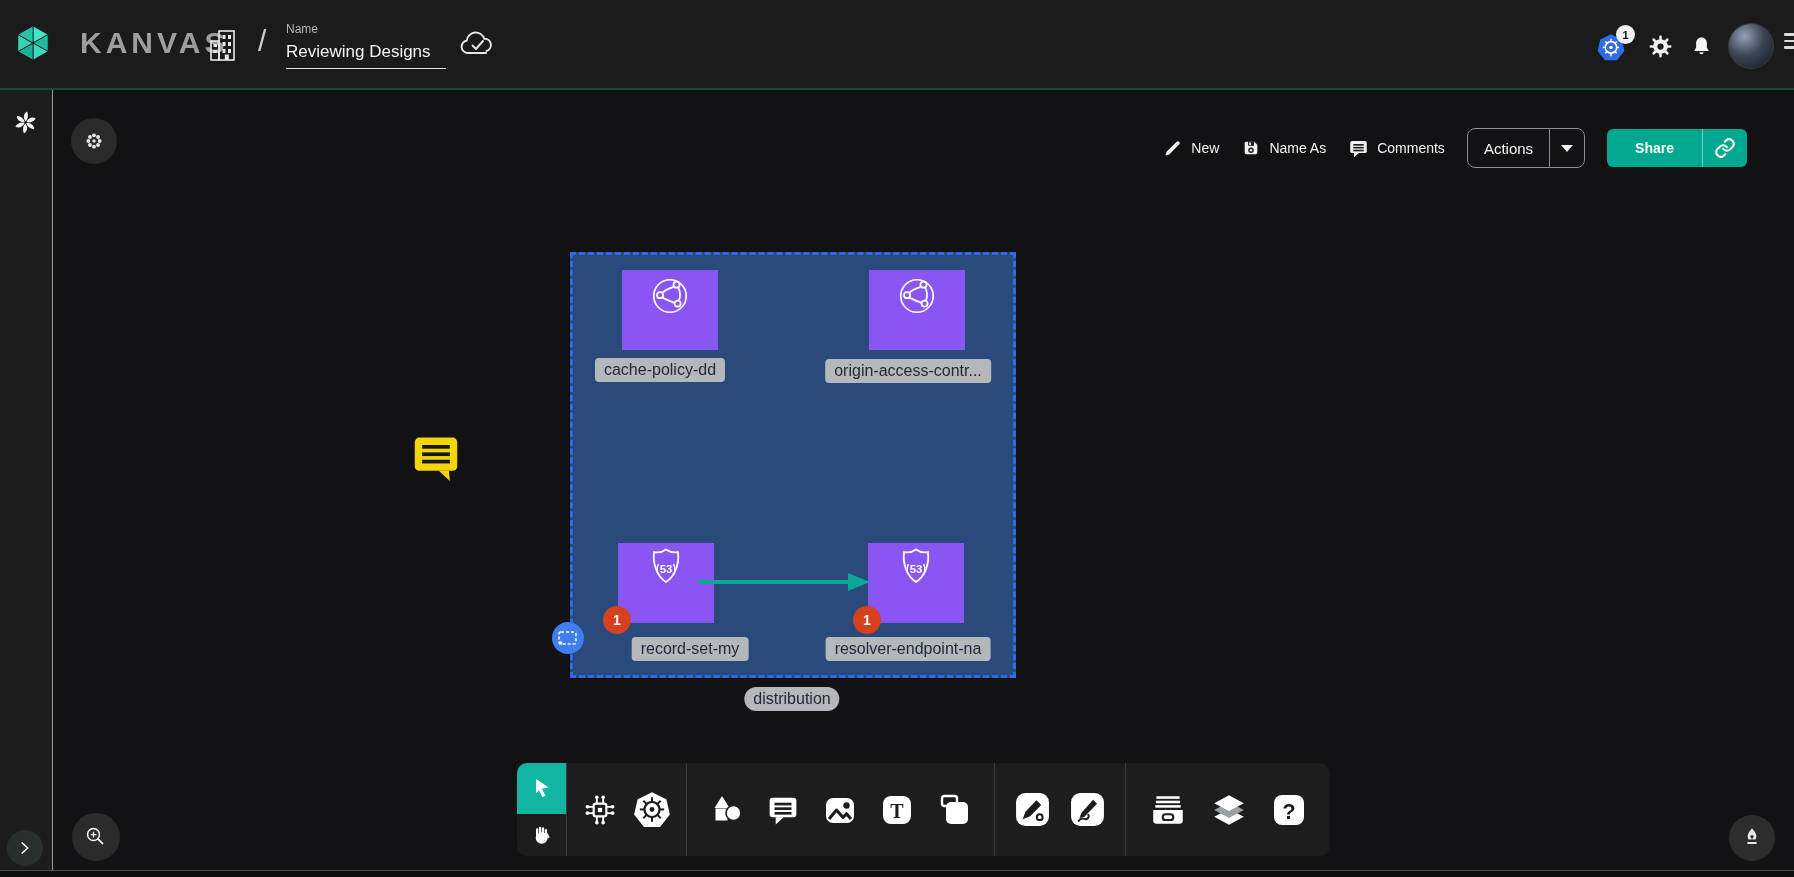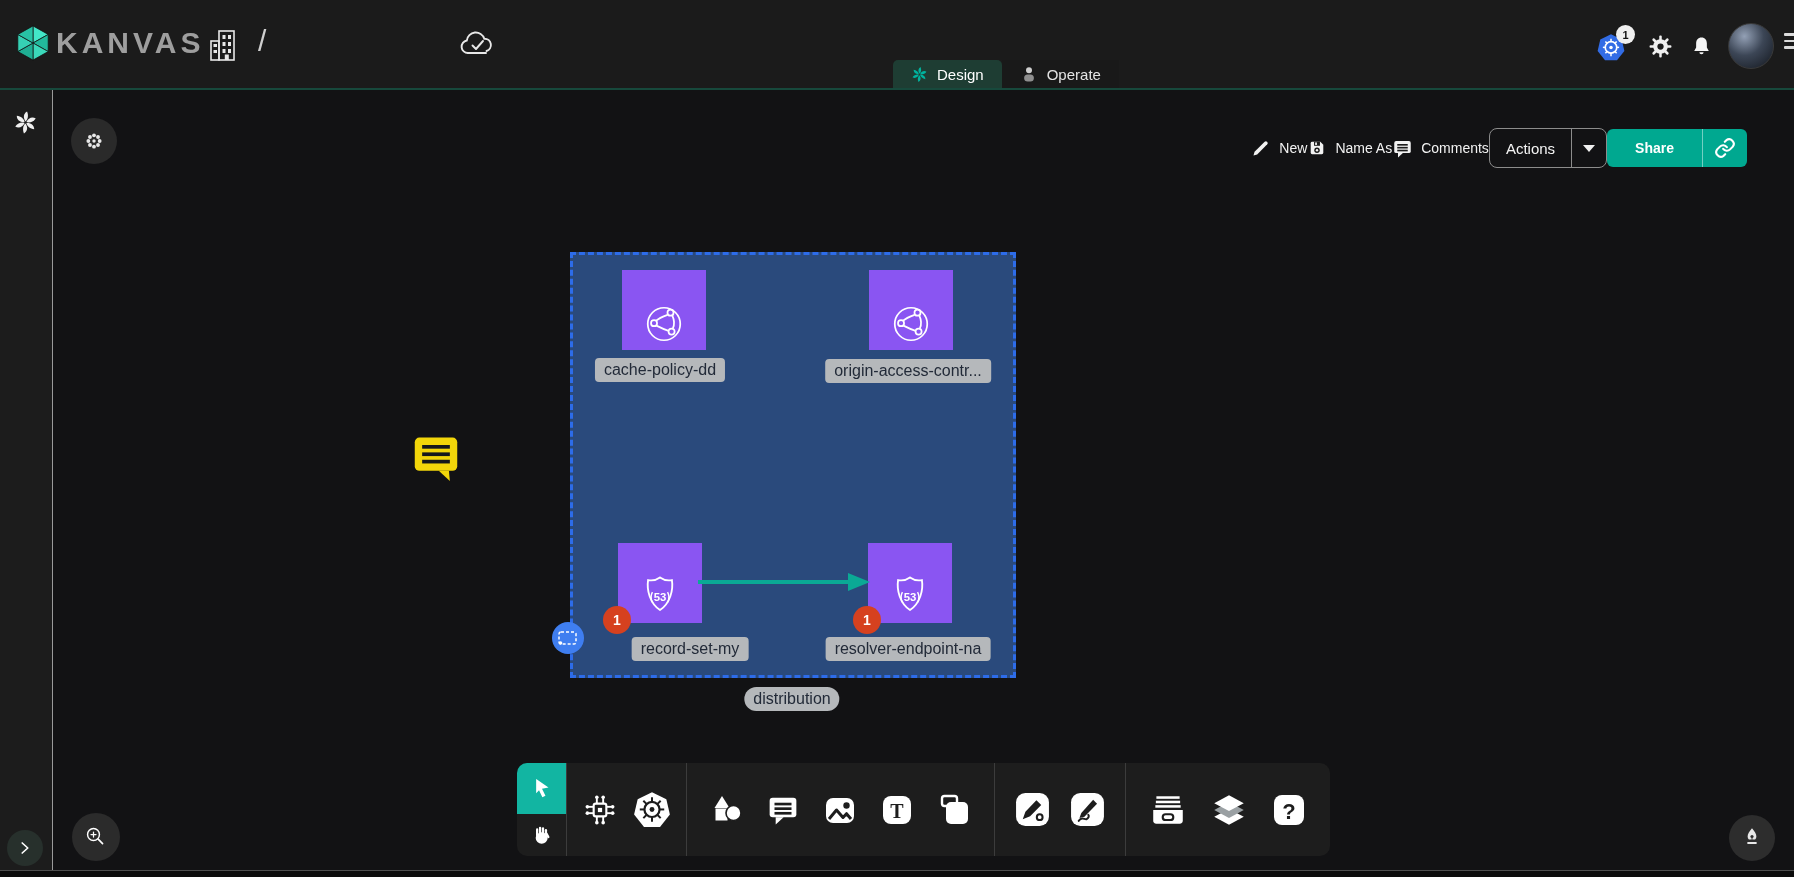--- a/index.html
+++ b/index.html
@@ -2,21 +2,21 @@
 <html><head>
 <meta charset="utf-8">
 <style>
   html,body{margin:0;padding:0;background:#000;}
   .screen{position:relative;width:1794px;height:877px;background:#121214;overflow:hidden;
           font-family:"Liberation Sans",sans-serif;color:#eee;}
 
   
   .header{position:absolute;left:0;top:0;width:100%;height:88px;background:#1b1b1b;}
   .header-line{position:absolute;left:0;top:88px;width:100%;height:2px;background:#17493c;}
-  .logo{position:absolute;left:14px;top:24px;display:flex;align-items:center;gap:4px;}
+  .logo{position:absolute;left:14px;top:24px;display:flex;align-items:center;gap:28px;}
   .brand-text{font-size:30px;font-weight:700;letter-spacing:4px;color:#9e9e9e;}
   .bc-slash{position:absolute;left:258px;top:24px;font-size:30px;color:#cfcfcf;font-weight:300;}
   .name-block{position:absolute;left:286px;top:22px;}
   .name-label{font-size:12px;color:#b5b5b5;}
   .name-input{margin-top:4px;background:transparent;border:none;border-bottom:1px solid #e6e6e6;
               color:#f2f2f2;font-size:17px;width:160px;padding:2px 0 6px 0;font-family:"Liberation Sans",sans-serif;}
   .cloud-icon{position:absolute;left:458px;top:30px;}
   .bld-icon{position:absolute;left:206px;top:26px;}
 
   .tabs{position:absolute;left:893px;top:60px;display:flex;height:28px;}
@@ -41,37 +41,37 @@
   .chev-btn{position:absolute;left:7px;top:740px;width:36px;height:36px;border-radius:50%;
             background:#27302c;display:flex;align-items:center;justify-content:center;cursor:pointer;}
 
   
   .round-btn{position:absolute;border-radius:50%;display:flex;align-items:center;justify-content:center;cursor:pointer;}
   .flower-btn{left:71px;top:118px;width:46px;height:46px;background:#2a2a2a;}
   .zoom-btn{left:72px;top:813px;width:48px;height:48px;background:#2b2b2b;}
   .pen-btn{left:1729px;top:815px;width:46px;height:46px;background:#2d2d2d;}
 
   
-  .canvas-toolbar{position:absolute;top:128px;right:47px;height:40px;display:flex;align-items:center;}
+  .canvas-toolbar{position:absolute;top:128px;right:47px;height:40px;display:flex;align-items:center;gap:22px;}
   .tb-btn{display:flex;align-items:center;gap:8px;font-size:14px;color:#f2f2f2;cursor:pointer;}
   .actions-btn{display:flex;align-items:center;height:38px;border:1.5px solid #8c8c8c;border-radius:8px;
                color:#f5f5f5;font-size:15px;cursor:pointer;}
   .actions-btn .lbl{padding:0 16px;}
   .actions-btn .dv{width:1px;height:100%;background:#8c8c8c;}
   .actions-btn .caret-box{width:34px;display:flex;align-items:center;justify-content:center;height:100%;}
   .caret{width:0;height:0;border-left:6px solid transparent;border-right:6px solid transparent;border-top:7px solid #f0f0f0;}
   .share-btn{display:flex;align-items:center;height:38px;background:#00a890;border-radius:6px;cursor:pointer;}
   .share-btn .lbl{padding:0 28px;font-size:14px;font-weight:700;color:#fff;}
   .share-btn .dv{width:1px;height:100%;background:rgba(255,255,255,.45);}
   .share-btn .link-box{width:44px;height:100%;display:flex;align-items:center;justify-content:center;}
 
   
   .group-box{position:absolute;left:570px;top:252px;width:446px;height:426px;box-sizing:border-box;
              background:#2a4a7c;border:3px dashed #2d6ce9;}
-  .node{position:absolute;width:84px;height:80px;background:#8a55f2;display:flex;align-items:flex-end;justify-content:center;cursor:pointer;}
+  .node{position:absolute;width:96px;height:80px;background:#8a55f2;display:flex;align-items:flex-start;justify-content:center;cursor:pointer;}
   .chip{position:absolute;transform:translateX(-50%);background:#b5b8bb;color:#222a38;font-size:16px;
         padding:3px 9px;border-radius:4px;white-space:nowrap;}
   .badge{position:absolute;width:28px;height:28px;border-radius:50%;background:#d6411f;color:#fff;
          font-size:14px;font-weight:700;display:flex;align-items:center;justify-content:center;}
   .handle-btn{position:absolute;left:552px;top:622px;width:32px;height:32px;border-radius:50%;
               background:#3f7ef0;display:flex;align-items:center;justify-content:center;cursor:pointer;}
   .comment-marker{position:absolute;left:412px;top:431px;cursor:pointer;}
 
   
   .dock{position:absolute;left:517px;top:763px;width:813px;height:93px;background:#1d1d1d;border-radius:10px;display:flex;}
@@ -116,49 +116,31 @@
         <rect x="16.5" y="23" width="3" height="4"></rect>
           <rect x="22" y="23" width="3" height="4"></rect>
         <rect x="7.5" y="18" width="3.5" height="3"></rect>
           <rect x="7.5" y="24" width="3.5" height="3"></rect>
         <rect x="18.8" y="28.5" width="4" height="5.5"></rect>
       </g>
     </svg>
 
     <span class="bc-slash">/</span>
 
+    <div class="name-block">
+      <div class="name-label">Name</div>
+      <input class="name-input" type="text" value="Reviewing Designs" style="">
+    </div>
 
     <svg class="cloud-icon" width="38" height="28" viewBox="0 0 38 28">
       <path d="M10 23a6.3 6.3 0 0 1-1.2-12.5A9 9 0 0 1 26.3 8.7 6.3 6.3 0 0 1 28.5 21" stroke="#e8e8e8" stroke-width="1.9" fill="none" stroke-linecap="round"></path>
       <path d="M10 23h18" stroke="#e8e8e8" stroke-width="1.9" fill="none" stroke-linecap="round"></path>
       <polyline points="14.5,15.5 18,19 25,11" stroke="#e8e8e8" stroke-width="1.9" fill="none" stroke-linecap="round" stroke-linejoin="round"></polyline>
     </svg>
 
-    <div class="tabs">
-      <div class="tab active">
-        <svg width="17" height="17" viewBox="0 0 24 24">
-          <g fill="#00b39f">
-            <path d="M12 11 C9.5 7.5 10 3.5 13.5 1.5 C15 5 14.5 9 12 11Z"></path>
-            <path d="M12 11 C9.5 7.5 10 3.5 13.5 1.5 C15 5 14.5 9 12 11Z" transform="rotate(60 12 12)"></path>
-            <path d="M12 11 C9.5 7.5 10 3.5 13.5 1.5 C15 5 14.5 9 12 11Z" transform="rotate(120 12 12)"></path>
-            <path d="M12 11 C9.5 7.5 10 3.5 13.5 1.5 C15 5 14.5 9 12 11Z" transform="rotate(180 12 12)"></path>
-            <path d="M12 11 C9.5 7.5 10 3.5 13.5 1.5 C15 5 14.5 9 12 11Z" transform="rotate(240 12 12)"></path>
-            <path d="M12 11 C9.5 7.5 10 3.5 13.5 1.5 C15 5 14.5 9 12 11Z" transform="rotate(300 12 12)"></path>
-          </g>
-        </svg>
-        <span>Design</span>
-      </div>
-      <div class="tab inactive">
-        <svg width="18" height="18" viewBox="0 0 24 24">
-          <circle cx="12" cy="7" r="4" fill="#cfcfcf"></circle>
-          <rect x="5.5" y="12.5" width="13" height="9.5" rx="4.7" fill="#8f8f8f"></rect>
-        </svg>
-        <span>Operate</span>
-      </div>
-    </div>
 
     <div class="k8s-wrap">
       <svg width="30" height="32" viewBox="0 0 24 24">
         <polygon points="12,1 20.6,5.2 22.7,14.4 16.8,21.8 7.2,21.8 1.3,14.4 3.4,5.2" fill="#326ce5"></polygon>
         <circle cx="12" cy="11.5" r="4.6" stroke="#fff" stroke-width="1.3" fill="none"></circle>
         <g stroke="#fff" stroke-width="1.2">
           <line x1="12" y1="4.5" x2="12" y2="7"></line>
             <line x1="12" y1="16" x2="12" y2="18.5"></line>
           <line x1="5.5" y1="11.5" x2="7.5" y2="11.5"></line>
             <line x1="16.5" y1="11.5" x2="18.5" y2="11.5"></line>

